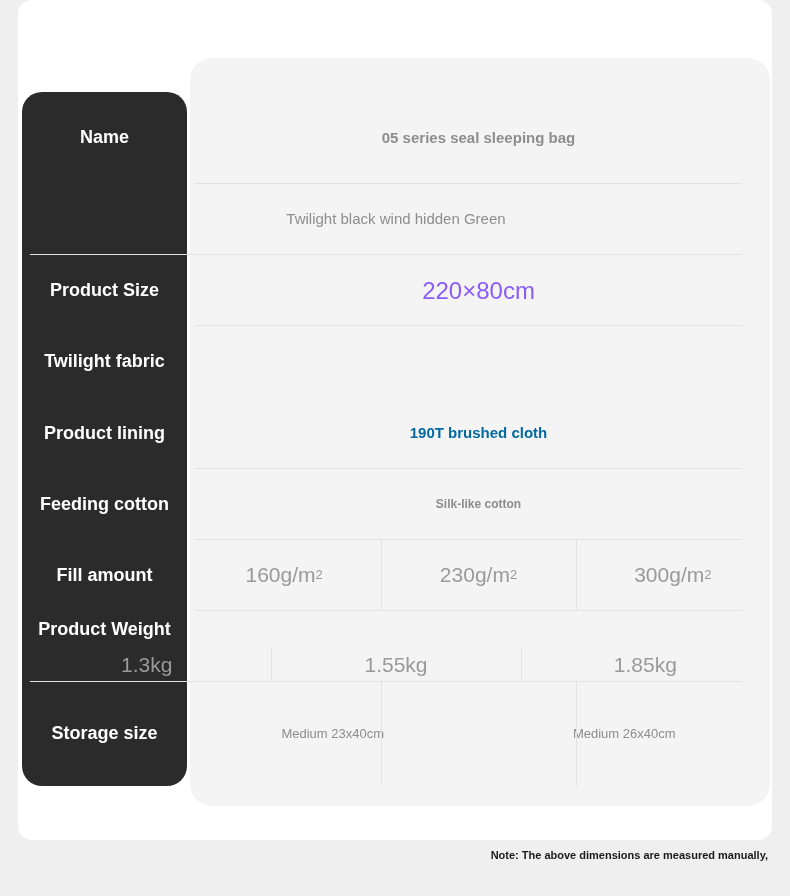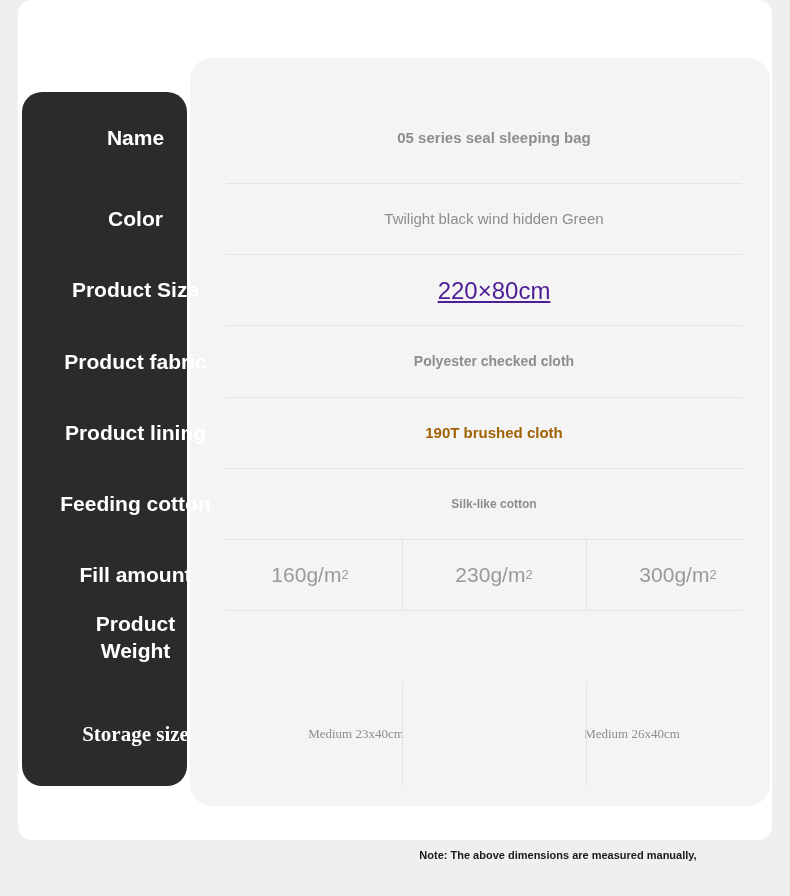--- a/index.html
+++ b/index.html
@@ -65,26 +65,25 @@
     position: relative;
   }
   .label-cell {
     width: 165px;
     min-width: 165px;
     display: flex;
     align-items: center;
     justify-content: center;
     color: #ffffff;
     font-weight: bold;
-    font-size: 21px;
+    font-size: 18px;
     text-align: center;
     line-height: 1.28;
-    padding: 0 6px;
+    padding: 7px 6px;
     box-sizing: border-box;
-    margin-left: 31px;
   }
   .value-area {
     flex: 1;
     display: flex;
     position: relative;
   }
   .value-cell {
     flex: 1;
     display: flex;
     align-items: center;
@@ -114,42 +113,42 @@
     background: #e3e3e3;
   }
   .r-name { height: 92px; }
   .r-color { height: 71px; }
   .r-size { height: 71px; }
   .r-fabric { height: 72px; }
   .r-lining { height: 71px; }
   .r-feeding { height: 71px; }
   .r-fill { height: 71px; }
   .r-weight { height: 71px; flex-direction: column; }
-  .r-storage { height: 104px; font-family: Liberation Serif, serif; }
+  .r-storage { height: 104px; }
 
   .v-name { font-size: 15px; font-weight: bold; color: #8d8d8d; }
   .v-color { font-size: 15px; font-weight: normal; color: #8d8d8d; }
-  .v-size { font-size: 24px; color: #4c1d95; text-decoration: underline; }
+  .v-size { font-size: 24px; color: #8b5cf6; }
   .v-fabric { font-size: 14px; font-weight: bold; color: #8d8d8d; }
-  .v-lining { font-size: 15px; font-weight: bold; color: #a16207; }
+  .v-lining { font-size: 15px; font-weight: bold; color: #0369a1; }
   .v-feeding { font-size: 12px; font-weight: bold; color: #8d8d8d; }
   .v-fill { font-size: 21px; color: #9a9a9a; text-align: center; }
   .v-weight { font-size: 21px; color: #9a9a9a; }
   .v-storage { font-size: 13px; color: #8d8d8d; }
 
   .v-fill sup {
     font-size: 0.62em;
     vertical-align: super;
   }
   .note {
     position: absolute;
     right: 22px;
     top: 848px;
     width: 420px;
-    text-align: center;
+    text-align: right;
     font-size: 11px;
     font-weight: bold;
     color: #1a1a1a;
     line-height: 1.35;
   }
 </style>
 </head>
 <body>
 
 <div class="page">
@@ -161,38 +160,34 @@
   <div class="spec-table">
 
     <div class="row r-name">
       <div class="label-cell">Name</div>
       <div class="value-area sep">
         <div class="value-cell v-name">05 series seal sleeping bag</div>
       </div>
     </div>
 
     <div class="row r-color">
-      <div class="label-cell">Color</div>
       <div class="value-area sep">
         <div class="value-cell v-color">Twilight black wind hidden Green</div>
       </div>
     </div>
 
     <div class="row r-size">
       <div class="label-cell">Product Size</div>
       <div class="value-area sep">
         <div class="value-cell v-size">220×80cm</div>
       </div>
     </div>
 
     <div class="row r-fabric">
-      <div class="label-cell">Product fabric</div>
-      <div class="value-area sep">
-        <div class="value-cell v-fabric">Polyester checked cloth</div>
-      </div>
+      <div class="label-cell">Twilight fabric</div>
     </div>
 
     <div class="row r-lining">
       <div class="label-cell">Product lining</div>
       <div class="value-area sep">
         <div class="value-cell v-lining">190T brushed cloth</div>
       </div>
     </div>
 
     <div class="row r-feeding">
@@ -217,20 +212,27 @@
         <div class="vsep" style="left:66.66%"></div>
         <div class="value-cell v-fill">
             <span>300g/m</span>
             <sup>2</sup>
           </div>
       </div>
     </div>
 
     <div class="row r-weight">
       <div class="label-cell">Product Weight</div>
+      <div class="value-area sep">
+        <div class="value-cell v-weight">1.3kg</div>
+        <div class="vsep" style="left:33.33%"></div>
+        <div class="value-cell v-weight">1.55kg</div>
+        <div class="vsep" style="left:66.66%"></div>
+        <div class="value-cell v-weight">1.85kg</div>
+      </div>
     </div>
 
     <div class="row r-storage">
       <div class="label-cell">Storage size</div>
       <div class="value-area">
         <div class="vsep" style="left:33.33%"></div>
         <div class="value-cell v-storage">Medium 23x40cm</div>
         <div class="vsep" style="left:66.66%"></div>
         <div class="value-cell v-storage">Medium 26x40cm</div>
       </div>

